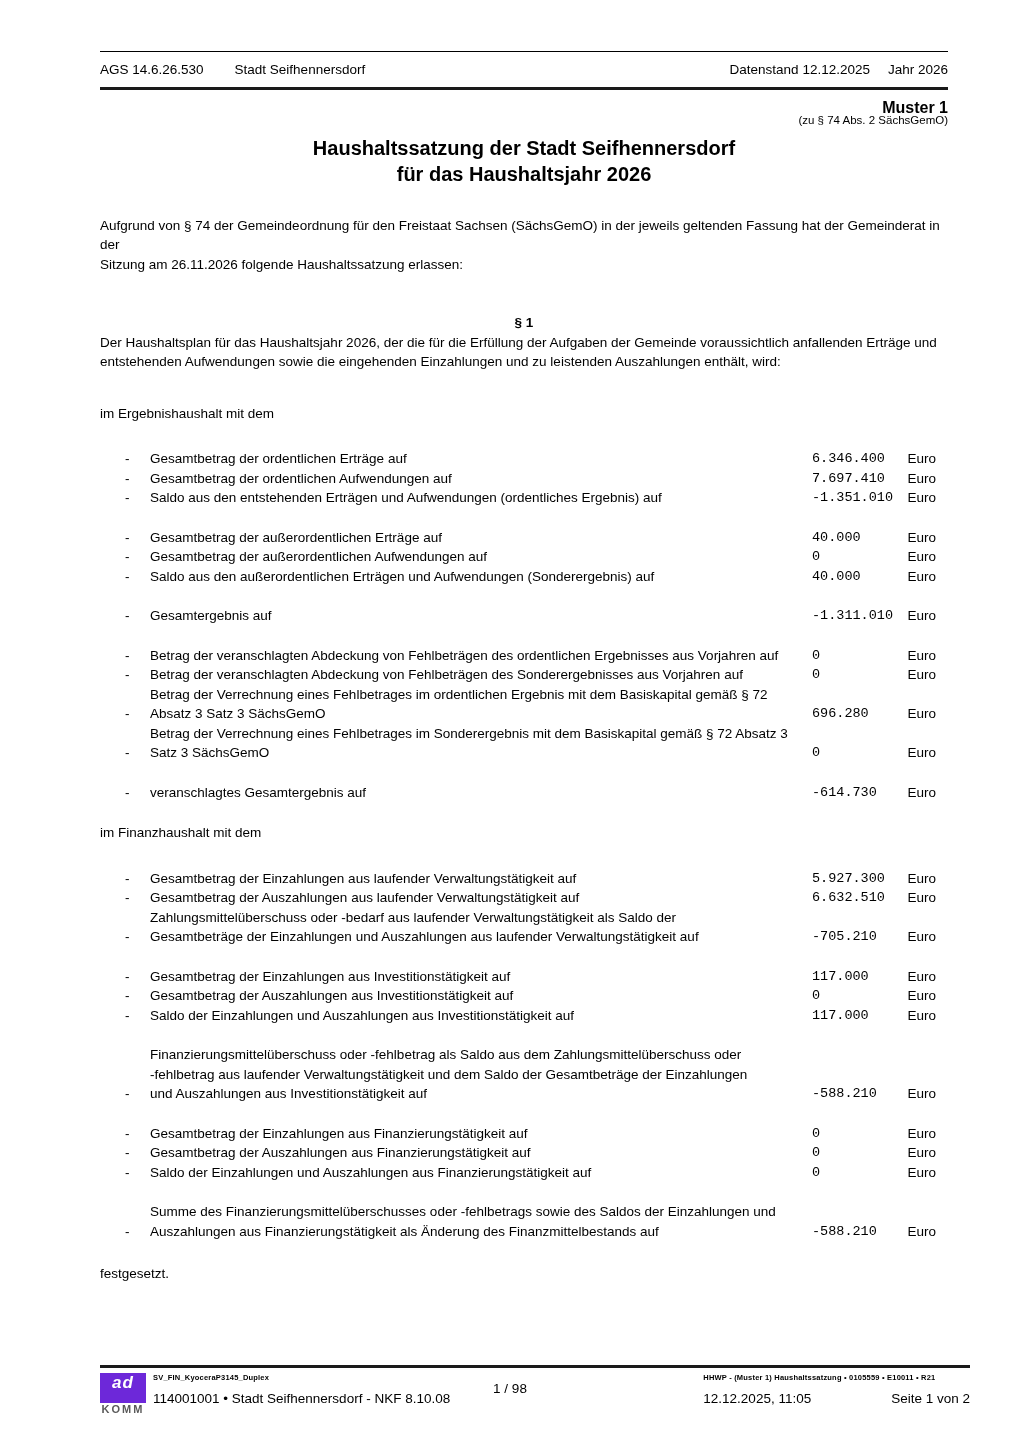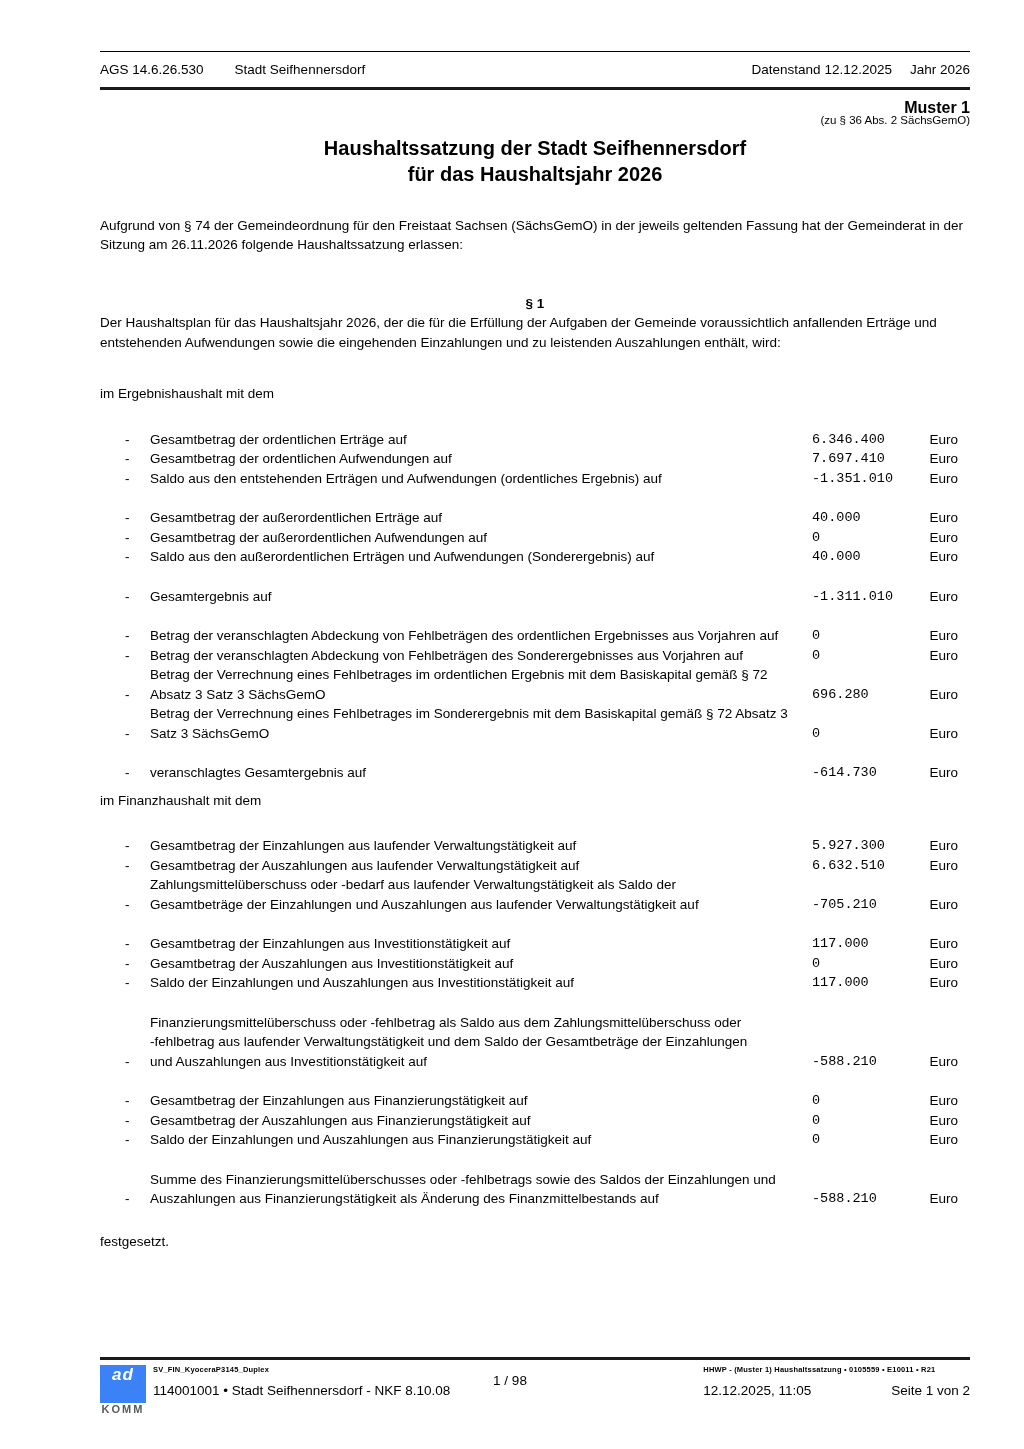--- a/index.html
+++ b/index.html
@@ -7,21 +7,21 @@
     position: relative;
     width: 1024px; height: 1449px;
     margin: 0 auto;
     background: #ffffff;
     color: #000000;
     font-family: "Liberation Sans", "DejaVu Sans", sans-serif;
     font-size: 13.5px;
     line-height: 19.5px;
     overflow: hidden;
   }
-  .content { padding: 51px 54px 0 100px; }
+  .content { padding: 51px 76px 0 100px; }
 
   
   .header {
     border-top: 1px solid #000;
     border-bottom: 3px solid #1a1a1a;
     display: flex; justify-content: space-between;
     padding: 8px 0 7px 0;
   }
   .h-city { margin-left: 31px; }
   .h-jahr { margin-left: 18px; }
@@ -32,21 +32,21 @@
 
   
   .title { text-align: center; font-weight: bold; font-size: 20px; line-height: 26px; margin-top: 7px; }
 
   .intro { margin-top: 29px; white-space: pre-line; }
 
   .sec1-head { text-align: center; font-weight: bold; margin-top: 39px; }
   .sec1-text { white-space: pre-line; }
 
   .sec-label-erg { margin-top: 32px; }
-  .sec-label-fin { margin-top: 8px; }
+  .sec-label-fin { margin-top: 21px; }
 
   .rows { margin-top: 26px; }
   .b-row { display: flex; align-items: flex-end; padding-right: 12px; }
   .b-row.spaced { margin-top: 20px; }
   .dash { margin-left: 25px; width: 25px; flex: 0 0 25px; }
   .b-label { flex: 0 0 662px; white-space: pre-line; }
   .b-value { flex: 1; text-align: left; font-family: Liberation Mono, monospace; }
   .b-unit { flex: 0 0 40px; text-align: right; }
 
   .closing { margin-top: 23px; }
@@ -54,21 +54,21 @@
   
   .footer {
     position: absolute; left: 100px; right: 54px; bottom: 33px;
     border-top: 3px solid #1a1a1a;
     padding-top: 5px;
     display: flex; justify-content: space-between;
   }
   .f-left { display: flex; gap: 7px; align-items: flex-start; }
   .logo { flex: 0 0 auto; }
   .logo-ad {
-    width: 46px; height: 38px; background: #3b82f6; color: #fff;
+    width: 46px; height: 30px; background: #6d28d9; color: #fff;
     font-weight: bold; font-style: italic; font-size: 17px; line-height: 20px;
     text-align: center; letter-spacing: 1px;
   }
   .logo-komm {
     color: #5a5a5a; font-weight: bold; font-size: 11px; letter-spacing: 2px;
     line-height: 13px; text-align: center;
   }
   .f-small { font-size: 7.5px; font-weight: bold; line-height: 10px; letter-spacing: 0.2px; }
   .f-main { font-size: 13.5px; line-height: 17px; }
   .f-left .f-main { margin-top: 7px; }
@@ -89,21 +89,21 @@
       <div>
         <span>AGS 14.6.26.530</span><span class="h-city">Stadt Seifhennersdorf</span>
       </div>
       <div>
         <span>Datenstand 12.12.2025</span><span class="h-jahr">Jahr 2026</span>
       </div>
     </div>
 
     <div class="muster">
       <div class="muster-1">Muster 1</div>
-      <div>(zu § 36 Abs. 2 SächsGemO)</div>
+      <div>(zu § 74 Abs. 2 SächsGemO)</div>
     </div>
 
     <div class="title">
       <div>Haushaltssatzung der Stadt Seifhennersdorf</div>
       <div>für das Haushaltsjahr 2026</div>
     </div>
 
     <div class="intro">Aufgrund von § 74 der Gemeindeordnung für den Freistaat Sachsen (SächsGemO) in der jeweils geltenden Fassung hat der Gemeinderat in der
 Sitzung am 26.11.2026 folgende Haushaltssatzung erlassen:</div>
 

